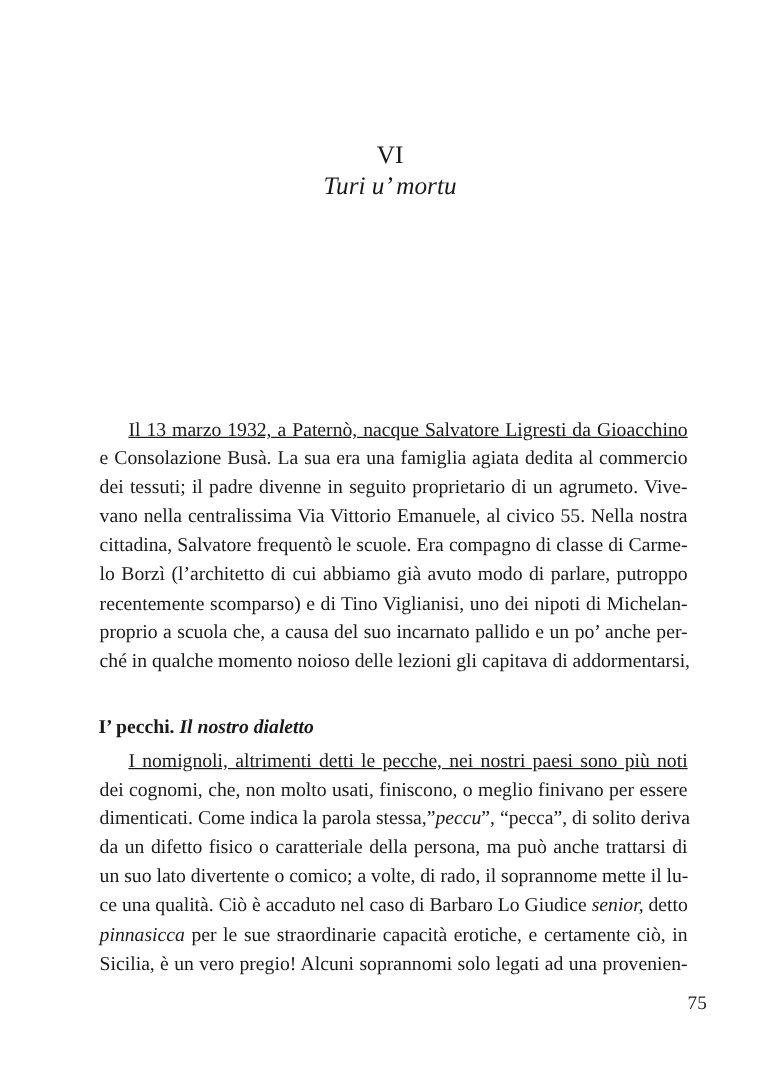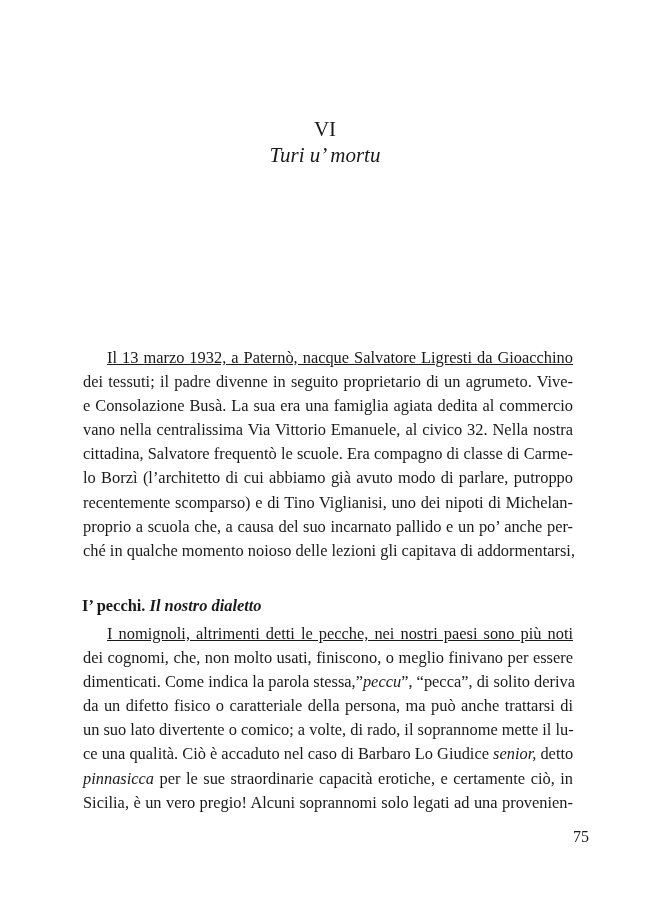--- a/index.html
+++ b/index.html
@@ -23,23 +23,23 @@
     i { font-style: italic; }
   </style>
 </head>
 <body>
 
 <div class="chapter-num">VI</div>
 <div class="chapter-title">Turi u’ mortu</div>
 
 <div class="text-block para1">
   <div class="line indent">Il 13 marzo 1932, a Paternò, nacque Salvatore Ligresti da Gioacchino</div>
+  <div class="line">e Consolazione Busà. La sua era una famiglia agiata dedita al commercio</div>
   <div class="line">dei tessuti; il padre divenne in seguito proprietario di un agrumeto. Vive-</div>
-  <div class="line">e Consolazione Busà. La sua era una famiglia agiata dedita al commercio</div>
-  <div class="line">vano nella centralissima Via Vittorio Emanuele, al civico 32. Nella nostra</div>
+  <div class="line">vano nella centralissima Via Vittorio Emanuele, al civico 55. Nella nostra</div>
   <div class="line">cittadina, Salvatore frequentò le scuole. Era compagno di classe di Carme-</div>
   <div class="line">lo Borzì (l’architetto di cui abbiamo già avuto modo di parlare, putroppo</div>
   <div class="line">recentemente scomparso) e di Tino Viglianisi, uno dei nipoti di Michelan-</div>
   <div class="line">proprio a scuola che, a causa del suo incarnato pallido e un po’ anche per-</div>
   <div class="line">ché in qualche momento noioso delle lezioni gli capitava di addormentarsi,</div>
 </div>
 
 <div class="heading"><span>I’ pecchi. </span><i>Il nostro dialetto</i></div>
 
 <div class="text-block para2">

